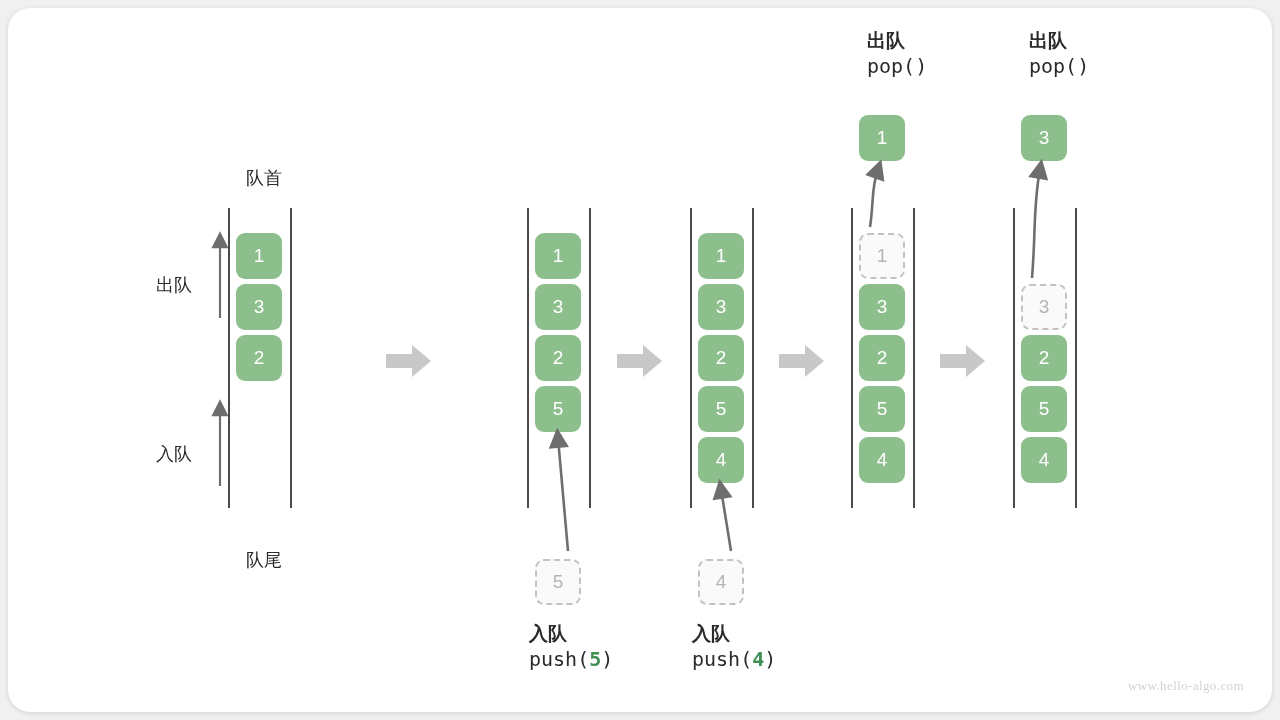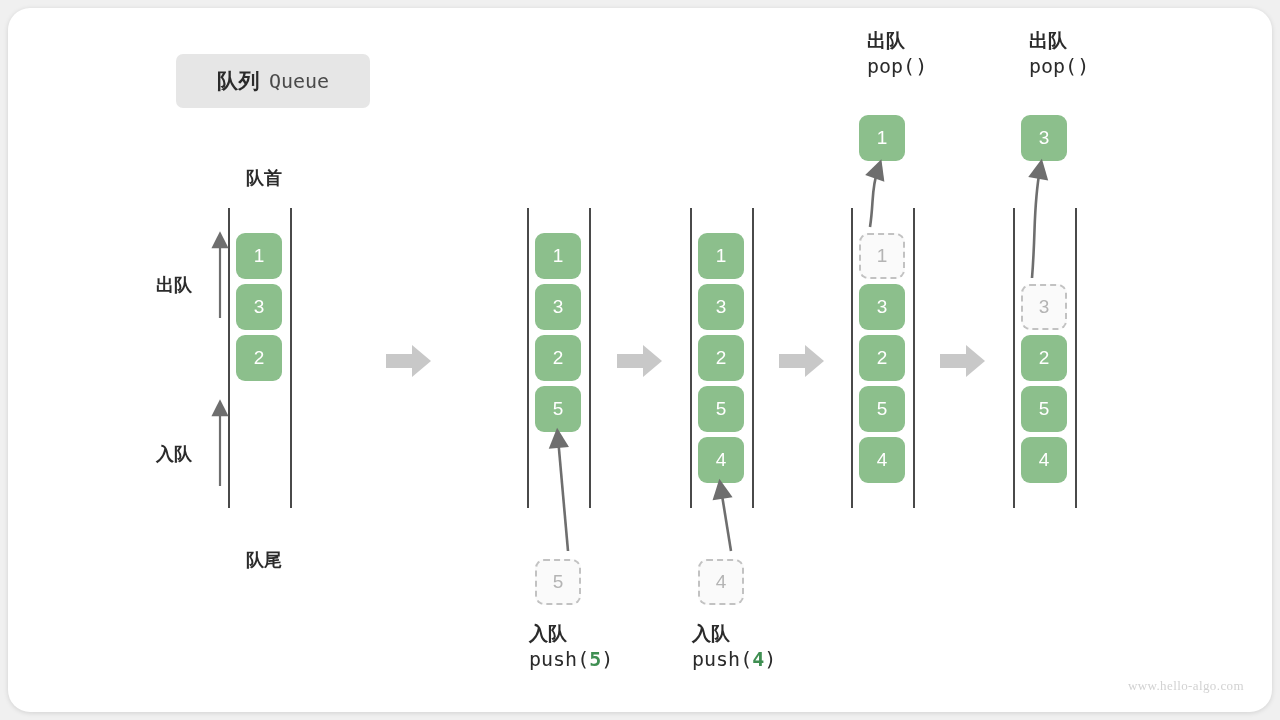--- a/index.html
+++ b/index.html
@@ -39,21 +39,21 @@
     letter-spacing: 0.5px;
   }
   #title-chip .en {
     font-size: 20px; color: #4a4a4a;
     font-family: "DejaVu Sans Mono", "Liberation Mono", monospace;
   }
 
   
   .cap {
     position: absolute;
-    font-size: 18px; font-weight: 700; color: #2b2b2b;
+    font-size: 18px; font-weight: 400; color: #2b2b2b;
     white-space: nowrap;
   }
   .label-block {
     position: absolute;
     text-align: left;
     white-space: nowrap;
     line-height: 1.33;
   }
   .label-block .l1 {
     font-size: 19px; font-weight: 700; color: #2b2b2b;
@@ -111,24 +111,20 @@
     font-family: Liberation Serif, serif;
     letter-spacing: 0.4px;
   }
 </style>
 </head>
 <body>
 
 <div id="stage">
   <div id="card">
 
-    <div id="title-chip">
-      <span class="cn">队列</span>
-      <span class="en">Queue</span>
-    </div>
 
     <div class="cap" style="left:238px; top:158px;">队首</div>
     <div class="cap" style="left:238px; top:540px;">队尾</div>
 
     <div class="cap" style="left:148px; top:265px;">出队</div>
     <div class="cap" style="left:148px; top:434px;">入队</div>
 
     <div id="columns-host">
         <div class="col" style="left: 0px; top: 0px;">
           <div class="rail" style="left: 220px; top: 200px; height: 300px;"></div>

